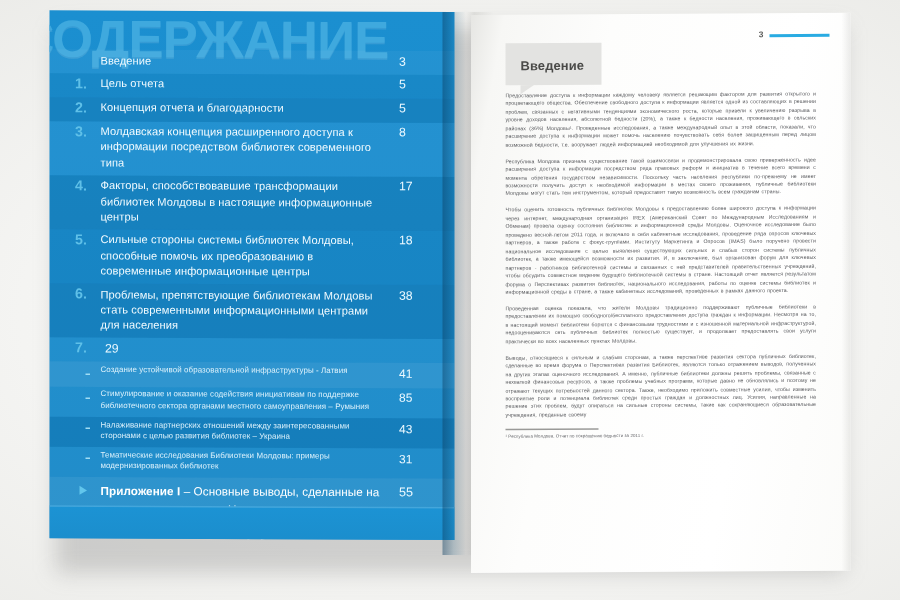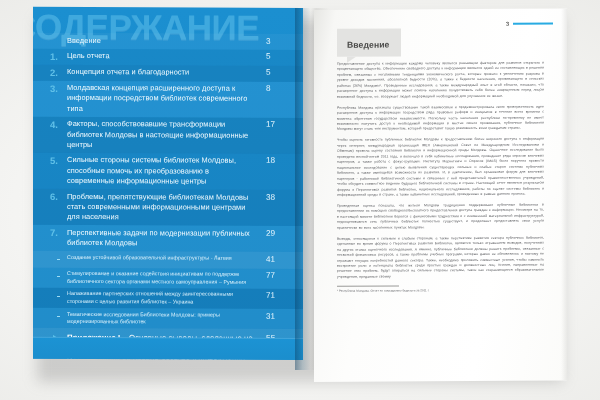--- a/index.html
+++ b/index.html
@@ -304,40 +304,39 @@
         </div>
 
         <div class="toc-row band-b">
           <div class="toc-num">6.</div>
           <div class="toc-label">Проблемы, препятствующие библиотекам Молдовы стать современными информационными центрами для населения</div>
           <div class="toc-page">38</div>
         </div>
 
         <div class="toc-row band-a">
           <div class="toc-num">7.</div>
-          <div class="toc-label">Перспективные задачи по модернизации публичных библиотек Молдовы</div>
           <div class="toc-page">29</div>
         </div>
 
         <div class="toc-row sub band-d">
           <div class="toc-num"><span class="dash"></span></div>
           <div class="toc-label">Создание устойчивой образовательной инфраструктуры - Латвия</div>
           <div class="toc-page">41</div>
         </div>
 
         <div class="toc-row sub band-a">
           <div class="toc-num"><span class="dash"></span></div>
           <div class="toc-label">Стимулирование и оказание содействия инициативам по поддержке библиотечного сектора органами местного самоуправления – Румыния</div>
-          <div class="toc-page">77</div>
+          <div class="toc-page">85</div>
         </div>
 
         <div class="toc-row sub band-b">
           <div class="toc-num"><span class="dash"></span></div>
           <div class="toc-label">Налаживание партнерских отношений между заинтересованными сторонами с целью развития библиотек – Украина</div>
-          <div class="toc-page">71</div>
+          <div class="toc-page">43</div>
         </div>
 
         <div class="toc-row sub band-a">
           <div class="toc-num"><span class="dash"></span></div>
           <div class="toc-label">Тематические исследования Библиотеки Молдовы: примеры модернизированных библиотек</div>
           <div class="toc-page">31</div>
         </div>
 
         <div class="toc-row appendix band-d">
           <div class="toc-num"><span class="tri"></span></div>

